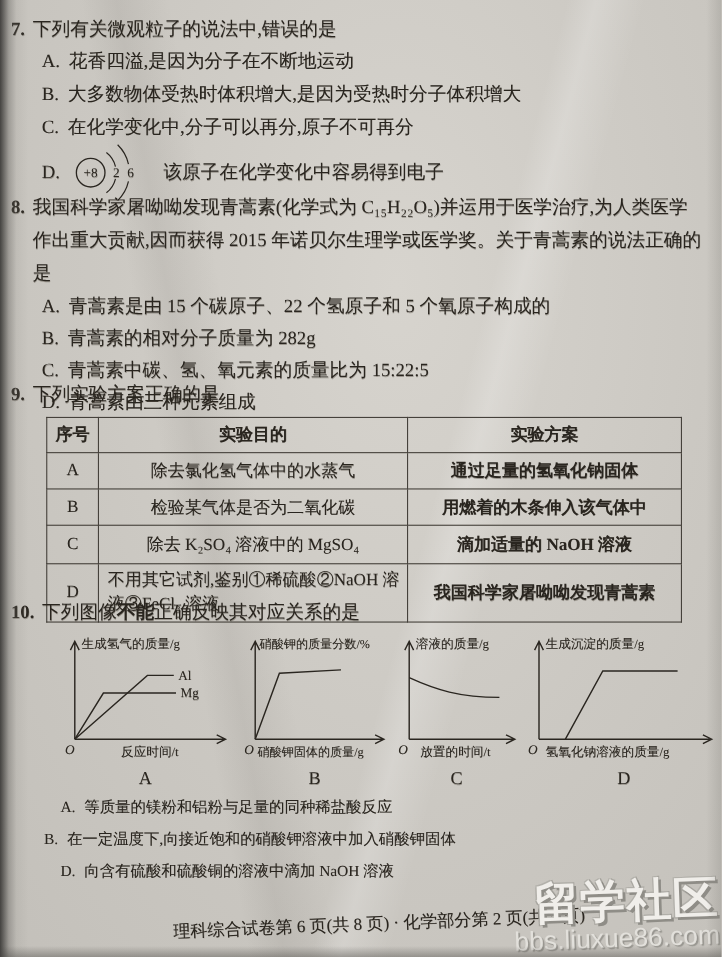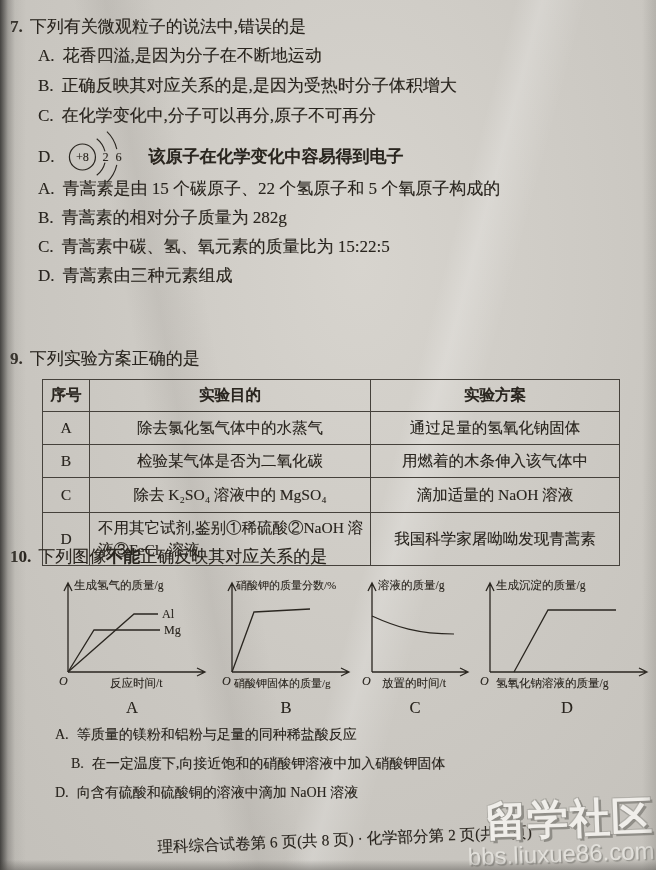--- a/index.html
+++ b/index.html
@@ -33,21 +33,21 @@
   .opt-tall{height:52px;display:flex;align-items:center;}
   .opt-tall .olabel{padding-right:6px;}
   .em{font-weight:bold;}
 
   
   table.exp{border-collapse:collapse;margin:6px 0 0 32px;
     font-size:15.5px;text-align:center;border-radius:25px;}
   table.exp td{border:1.4px solid #45413b;padding:2px 4px;}
   td.c-id{width:38px;}
   td.c-purpose{width:268px;}
-  td.c-plan{width:240px;}
+  td.c-plan{width:240px;font-weight:bold;}
   tr.r-h td{height:27px;font-weight:bold;}
   tr.r-a td,tr.r-b td{height:28px;}
   tr.r-c td{height:30px;}
   tr.r-d td{height:48px;}
   tr.r-d td.c-purpose{text-align:left;line-height:22px;padding-left:8px;}
 
   
   .graph-row{position:absolute;left:38px;top:30px;display:flex;}
   .graph-row svg{display:block;}
   .glabel-row{position:absolute;left:38px;top:156px;display:flex;font-size:16.5px;}
@@ -77,42 +77,46 @@
 
   <div class="q" style="top:12px;">
     <div class="stem-row">
       <span class="qnum">7.</span>
       <span class="stem-text">下列有关微观粒子的说法中,错误的是</span>
     </div>
     <div class="opt">
       <span class="olabel">A.</span><span>花香四溢,是因为分子在不断地运动</span>
     </div>
     <div class="opt">
-      <span class="olabel">B.</span><span>正确反映其对应关系的是,是因为受热时分子体积增大</span>
+      <span class="olabel">B.</span><span>大多数物体受热时体积增大,是因为受热时分子体积增大</span>
     </div>
     <div class="opt">
       <span class="olabel">C.</span><span>在化学变化中,分子可以再分,原子不可再分</span>
     </div>
     <div class="opt opt-tall">
       <span class="olabel">D.</span>
       <svg width="80" height="52" viewBox="0 -6 80 56">
         <circle cx="20" cy="22" r="14" class="ax"></circle>
         <text x="20" y="26.5" font-size="13" text-anchor="middle">+8</text>
         <path class="crv" d="M 35.4,2.3 A 25,25 0 0 1 44.3,16"></path>
         <path class="crv" d="M 44.3,28 A 25,25 0 0 1 35.4,41.7"></path>
         <text x="45" y="26.5" font-size="13" text-anchor="middle">2</text>
         <path class="crv" d="M 46.4,-5.3 A 38,38 0 0 1 57,13.5"></path>
         <path class="crv" d="M 57,30.5 A 38,38 0 0 1 46.4,49.3"></path>
         <text x="59" y="26.5" font-size="13" text-anchor="middle">6</text>
       </svg>
-      <span style="margin-left:8px;font-weight:bold;">该原子在化学变化中容易得到电子</span>
+      <span style="margin-left:8px;">该原子在化学变化中容易得到电子</span>
     </div>
   </div>
 
   <div class="q" style="top:174px;">
+    <div class="stem-row">
+      <span class="qnum">8.</span>
+      <span class="stem-text" style="line-height:30px;">我国科学家屠呦呦发现青蒿素(化学式为 C₁₅H₂₂O₅)并运用于医学治疗,为人类医学作出重大贡献,因而获得 2015 年诺贝尔生理学或医学奖。关于青蒿素的说法正确的是</span>
+    </div>
     <div class="opt" style="height:29px;line-height:29px;">
       <span class="olabel">A.</span><span>青蒿素是由 15 个碳原子、22 个氢原子和 5 个氧原子构成的</span>
     </div>
     <div class="opt" style="height:29px;line-height:29px;">
       <span class="olabel">B.</span><span>青蒿素的相对分子质量为 282g</span>
     </div>
     <div class="opt" style="height:29px;line-height:29px;">
       <span class="olabel">C.</span><span>青蒿素中碳、氢、氧元素的质量比为 15:22:5</span>
     </div>
     <div class="opt" style="height:29px;line-height:29px;">
@@ -210,21 +214,21 @@
       <div class="gl-a">A</div>
       <div class="gl-b">B</div>
       <div class="gl-c">C</div>
       <div class="gl-d">D</div>
     </div>
 
     <div class="q10opts">
       <div class="opt" style="height:29px;line-height:29px;margin-left:35px;">
         <span class="olabel">A.</span><span>等质量的镁粉和铝粉与足量的同种稀盐酸反应</span>
       </div>
-      <div class="opt" style="height:29px;line-height:29px;margin-left:51px;">
+      <div class="opt" style="height:29px;line-height:29px;margin-left:20px;">
         <span class="olabel">B.</span><span>在一定温度下,向接近饱和的硝酸钾溶液中加入硝酸钾固体</span>
       </div>
       <div class="opt" style="height:29px;line-height:29px;margin-left:35px;">
         <span class="olabel">D.</span><span>向含有硫酸和硫酸铜的溶液中滴加 NaOH 溶液</span>
       </div>
     </div>
   </div>
 
   <div class="footer">理科综合试卷第 6 页(共 8 页) · 化学部分第 2 页(共 4 页)</div>
 

